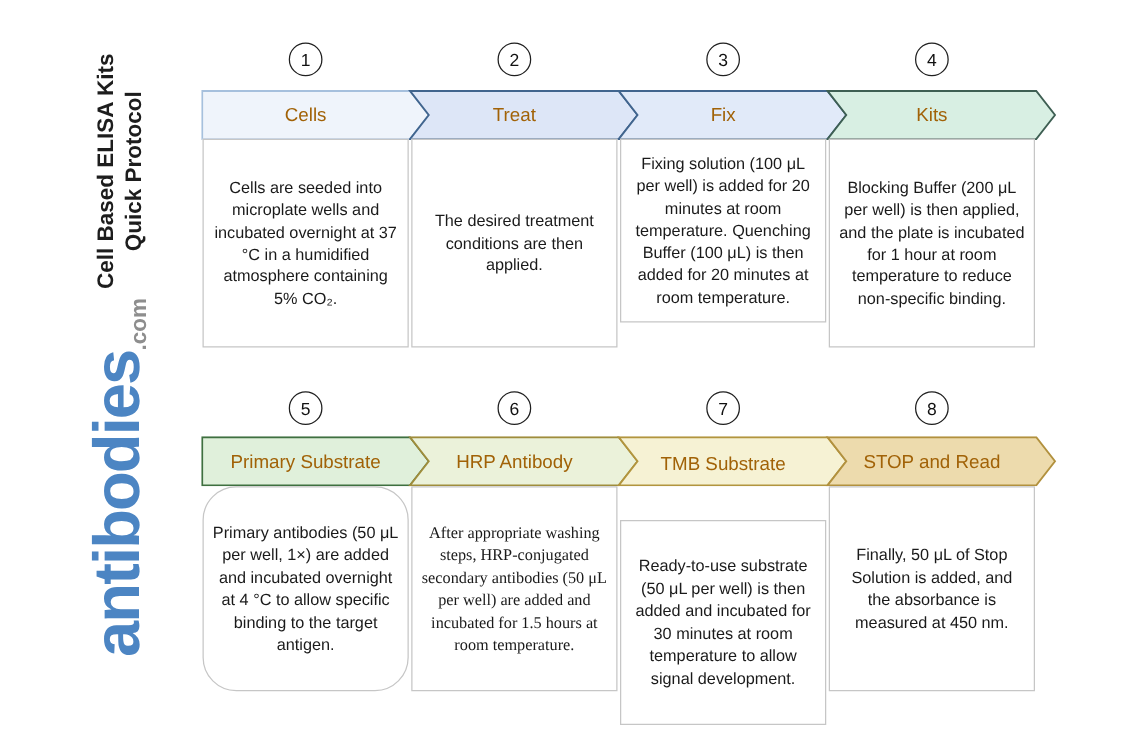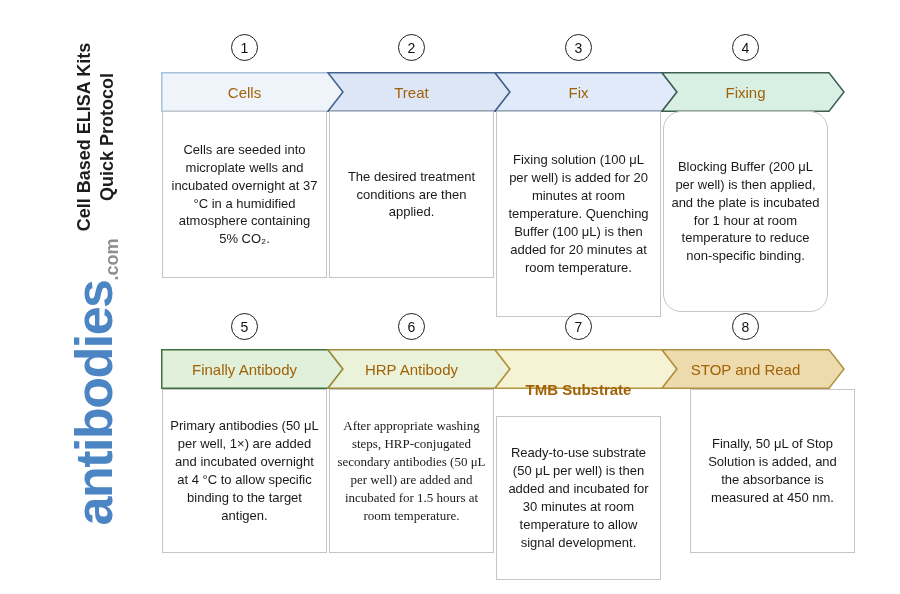--- a/index.html
+++ b/index.html
@@ -74,32 +74,32 @@
   <svg class="arrow-svg" style="top:72px;" viewBox="0 0 690 40">
     <path d="M0.75,0.75 H167 L182,20 L167,39.25 H0.75 Z" stroke-width="1.5" fill="#eff4fb" stroke="#a6c0dd"></path>
     <path d="M167,0.75 H334 L349,20 L334,39.25 H167 L182,20 Z" stroke-width="1.5" fill="#dde6f7" stroke="#41658e"></path>
     <path d="M334,0.75 H501 L516,20 L501,39.25 H334 L349,20 Z" stroke-width="1.5" fill="#e1eaf9" stroke="#41658e"></path>
     <path d="M501,0.75 H668 L683,20 L668,39.25 H501 L516,20 Z" stroke-width="1.5" fill="#d8efe3" stroke="#3e5f53"></path>
   </svg>
 
   <div class="arrow-label" style="left:161px;top:72px;">Cells</div>
   <div class="arrow-label" style="left:328px;top:72px;">Treat</div>
   <div class="arrow-label" style="left:495px;top:72px;">Fix</div>
-  <div class="arrow-label" style="left:662px;top:72px;">Fixing</div>
+  <div class="arrow-label" style="left:662px;top:72px;">Kits</div>
 
   <div class="desc-box" style="left:162px;top:111px;height:167px;">
       <span>Cells are seeded into microplate wells and incubated overnight at 37 °C in a humidified atmosphere containing 5% CO₂.</span>
     </div>
   <div class="desc-box" style="left:329px;top:111px;height:167px;">
       <span>The desired treatment conditions are then applied.</span>
     </div>
-  <div class="desc-box" style="left:496px;top:111px;height:206px;">
+  <div class="desc-box" style="left:496px;top:111px;height:147px;">
       <span>Fixing solution (100 μL per well) is added for 20 minutes at room temperature. Quenching Buffer (100 μL) is then added for 20 minutes at room temperature.</span>
     </div>
-  <div class="desc-box" style="left:663px;top:111px;height:201px;border-radius:18px;">
+  <div class="desc-box" style="left:663px;top:111px;height:167px;">
       <span>Blocking Buffer (200 μL per well) is then applied, and the plate is incubated for 1 hour at room temperature to reduce non-specific binding.</span>
     </div>
 
   <div class="num-circle" style="left:231px;top:313px;">
       <span>5</span>
     </div>
   <div class="num-circle" style="left:398px;top:313px;">
       <span>6</span>
     </div>
   <div class="num-circle" style="left:565px;top:313px;">
@@ -109,31 +109,31 @@
       <span>8</span>
     </div>
 
   <svg class="arrow-svg" style="top:349px;" viewBox="0 0 690 40">
     <path d="M0.75,0.75 H167 L182,20 L167,39.25 H0.75 Z" stroke-width="1.5" fill="#e0f0db" stroke="#3f7040"></path>
     <path d="M167,0.75 H334 L349,20 L334,39.25 H167 L182,20 Z" stroke-width="1.5" fill="#ebf2da" stroke="#9f8d3c"></path>
     <path d="M334,0.75 H501 L516,20 L501,39.25 H334 L349,20 Z" stroke-width="1.5" fill="#f6f2d4" stroke="#b2953e"></path>
     <path d="M501,0.75 H668 L683,20 L668,39.25 H501 L516,20 Z" stroke-width="1.5" fill="#eddbad" stroke="#b2913e"></path>
   </svg>
 
-  <div class="arrow-label" style="left:161px;top:349px;">Finally Antibody</div>
+  <div class="arrow-label" style="left:161px;top:349px;">Primary Substrate</div>
   <div class="arrow-label" style="left:328px;top:349px;text-align:right;">HRP Antibody</div>
-  <div class="arrow-label" style="left:495px;top:369px;font-weight:bold;">TMB Substrate</div>
+  <div class="arrow-label" style="left:495px;top:351px;">TMB Substrate</div>
   <div class="arrow-label" style="left:662px;top:349px;">STOP and Read</div>
 
-  <div class="desc-box" style="left:162px;top:389px;height:164px;">
+  <div class="desc-box" style="left:162px;top:389px;height:164px;border-radius:27px;">
       <span>Primary antibodies (50 μL per well, 1×) are added and incubated overnight at 4 °C to allow specific binding to the target antigen.</span>
     </div>
   <div class="desc-box" style="left:329px;top:389px;height:164px;font-family:Liberation Serif, serif;">
       <span>After appropriate washing steps, HRP-conjugated secondary antibodies (50 μL per well) are added and incubated for 1.5 hours at room temperature.</span>
     </div>
   <div class="desc-box" style="left:496px;top:389px;height:164px;margin-top:27px;">
       <span>Ready-to-use substrate (50 μL per well) is then added and incubated for 30 minutes at room temperature to allow signal development.</span>
     </div>
-  <div class="desc-box" style="left:663px;top:389px;height:164px;margin-left:27px;">
+  <div class="desc-box" style="left:663px;top:389px;height:164px;">
       <span>Finally, 50 μL of Stop Solution is added, and the absorbance is measured at 450 nm.</span>
     </div>
 
 </div>
 
 </body></html>

